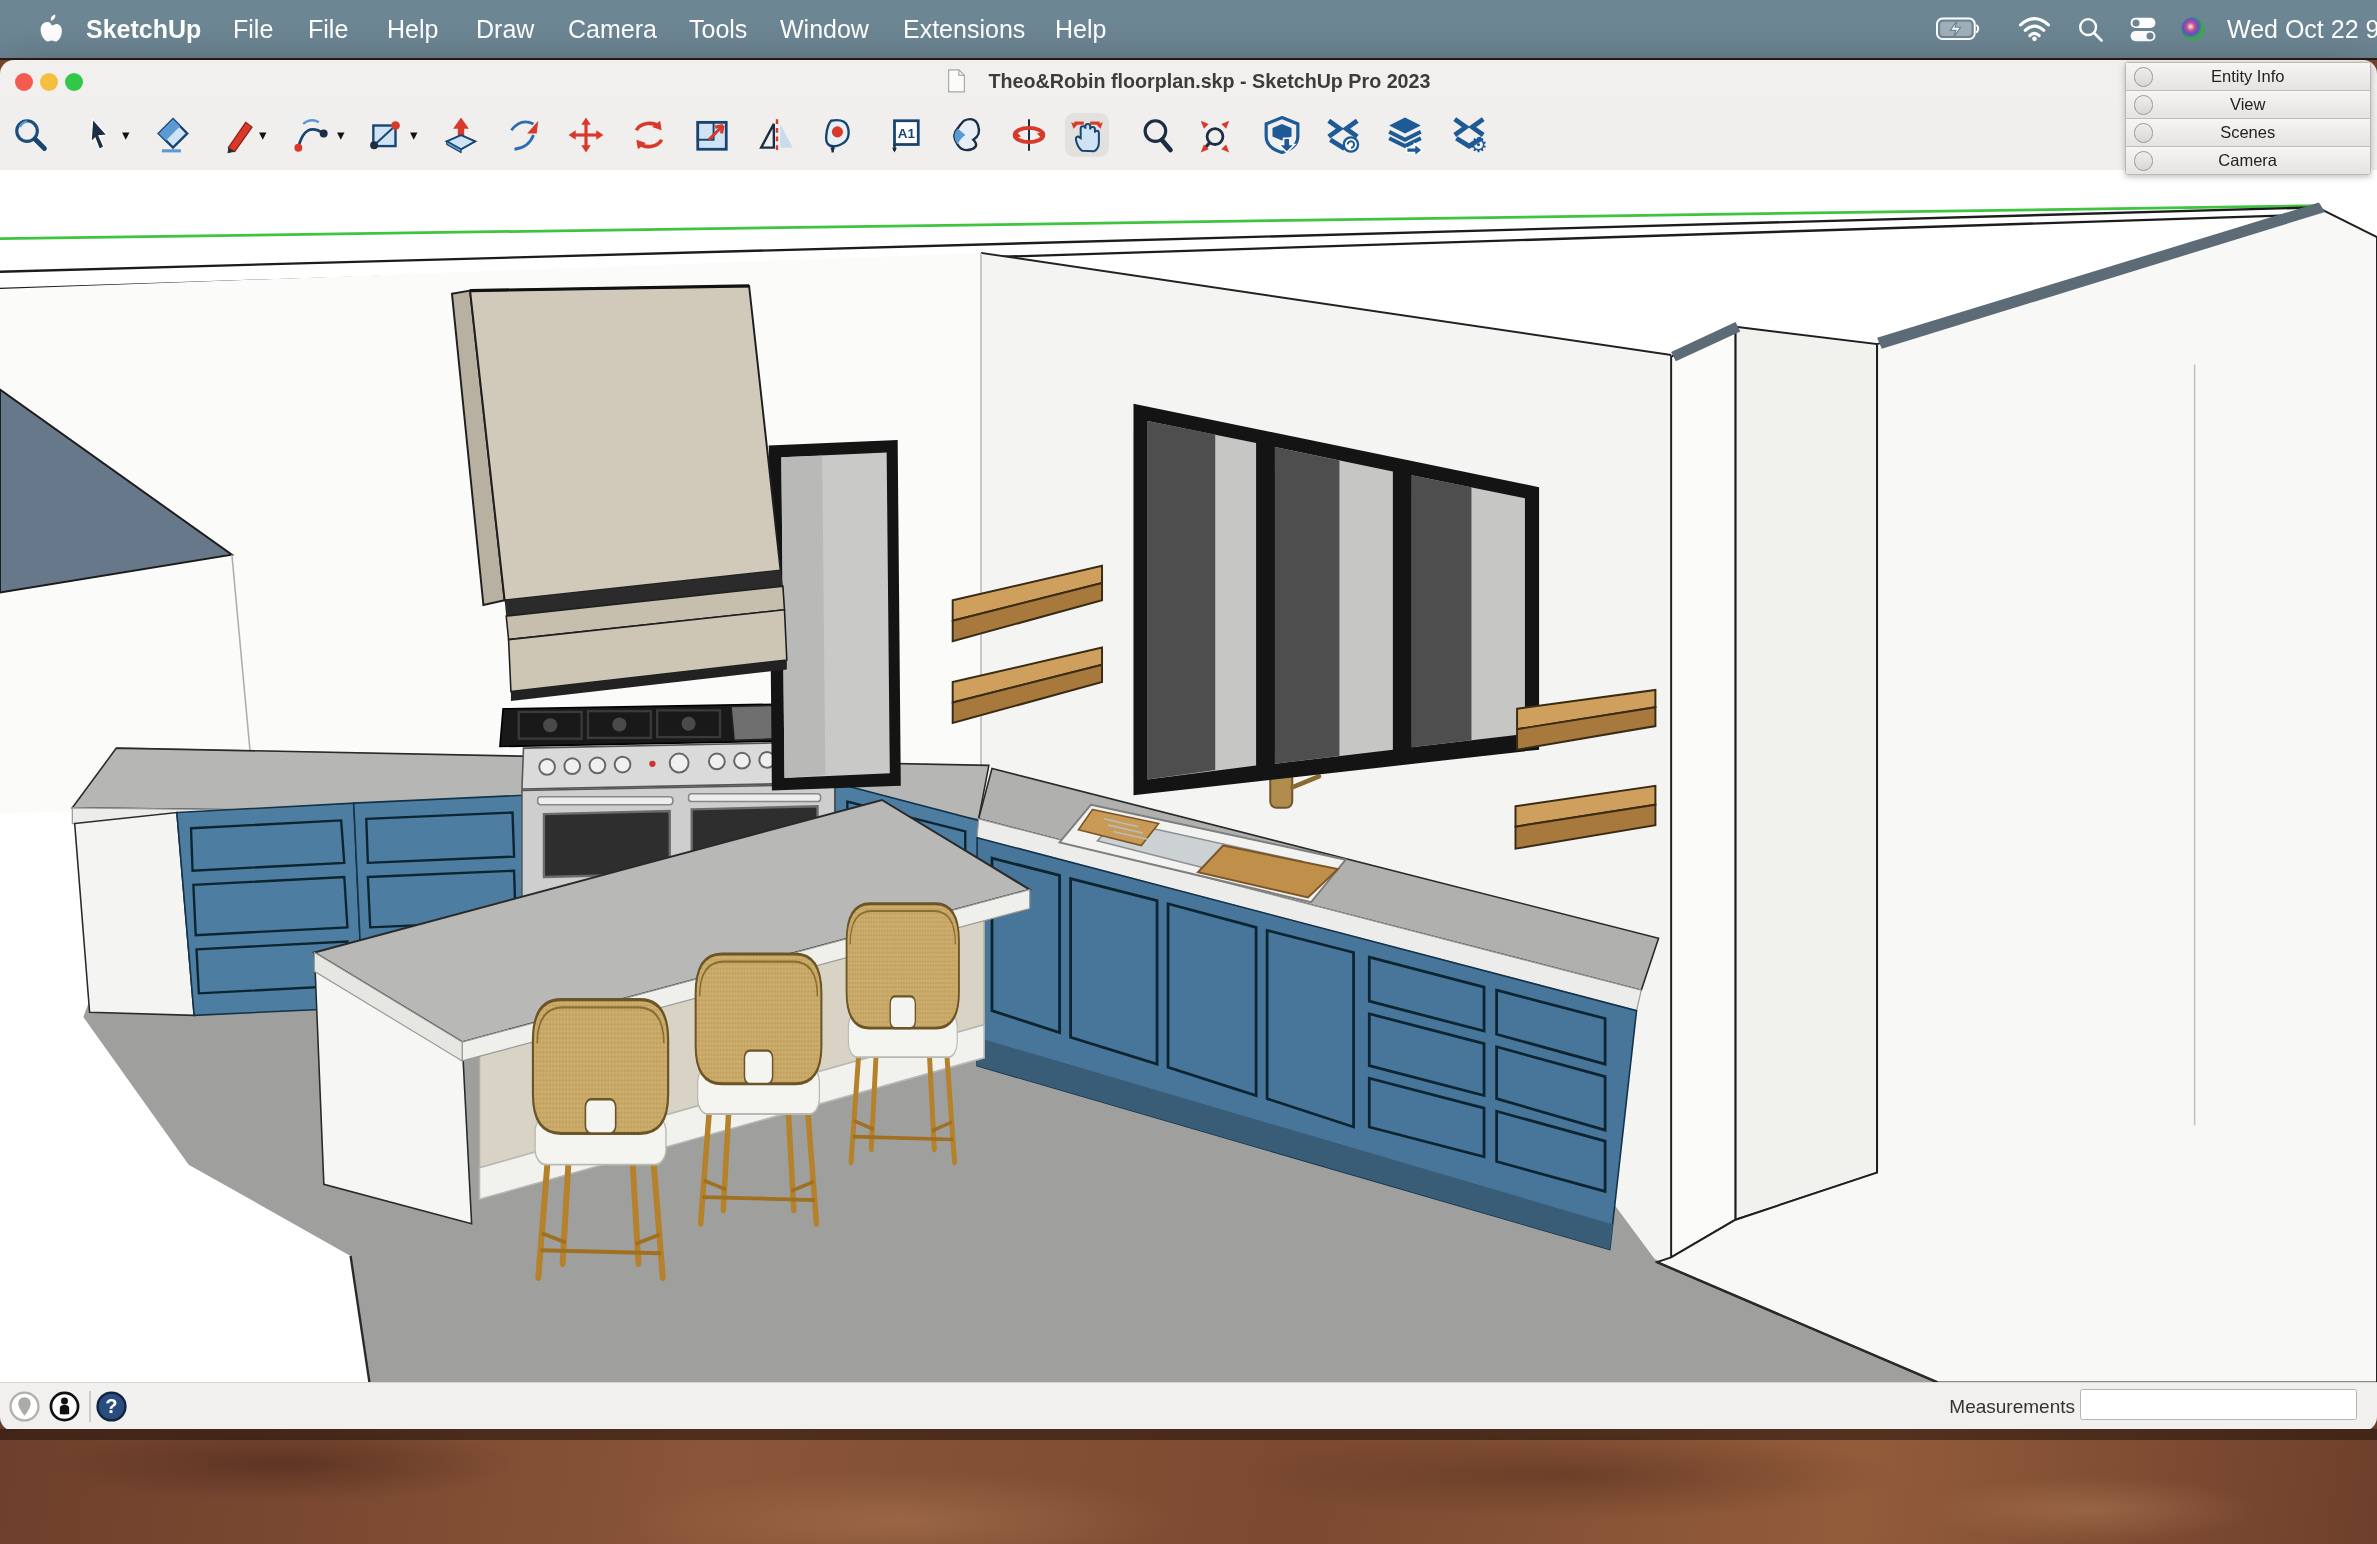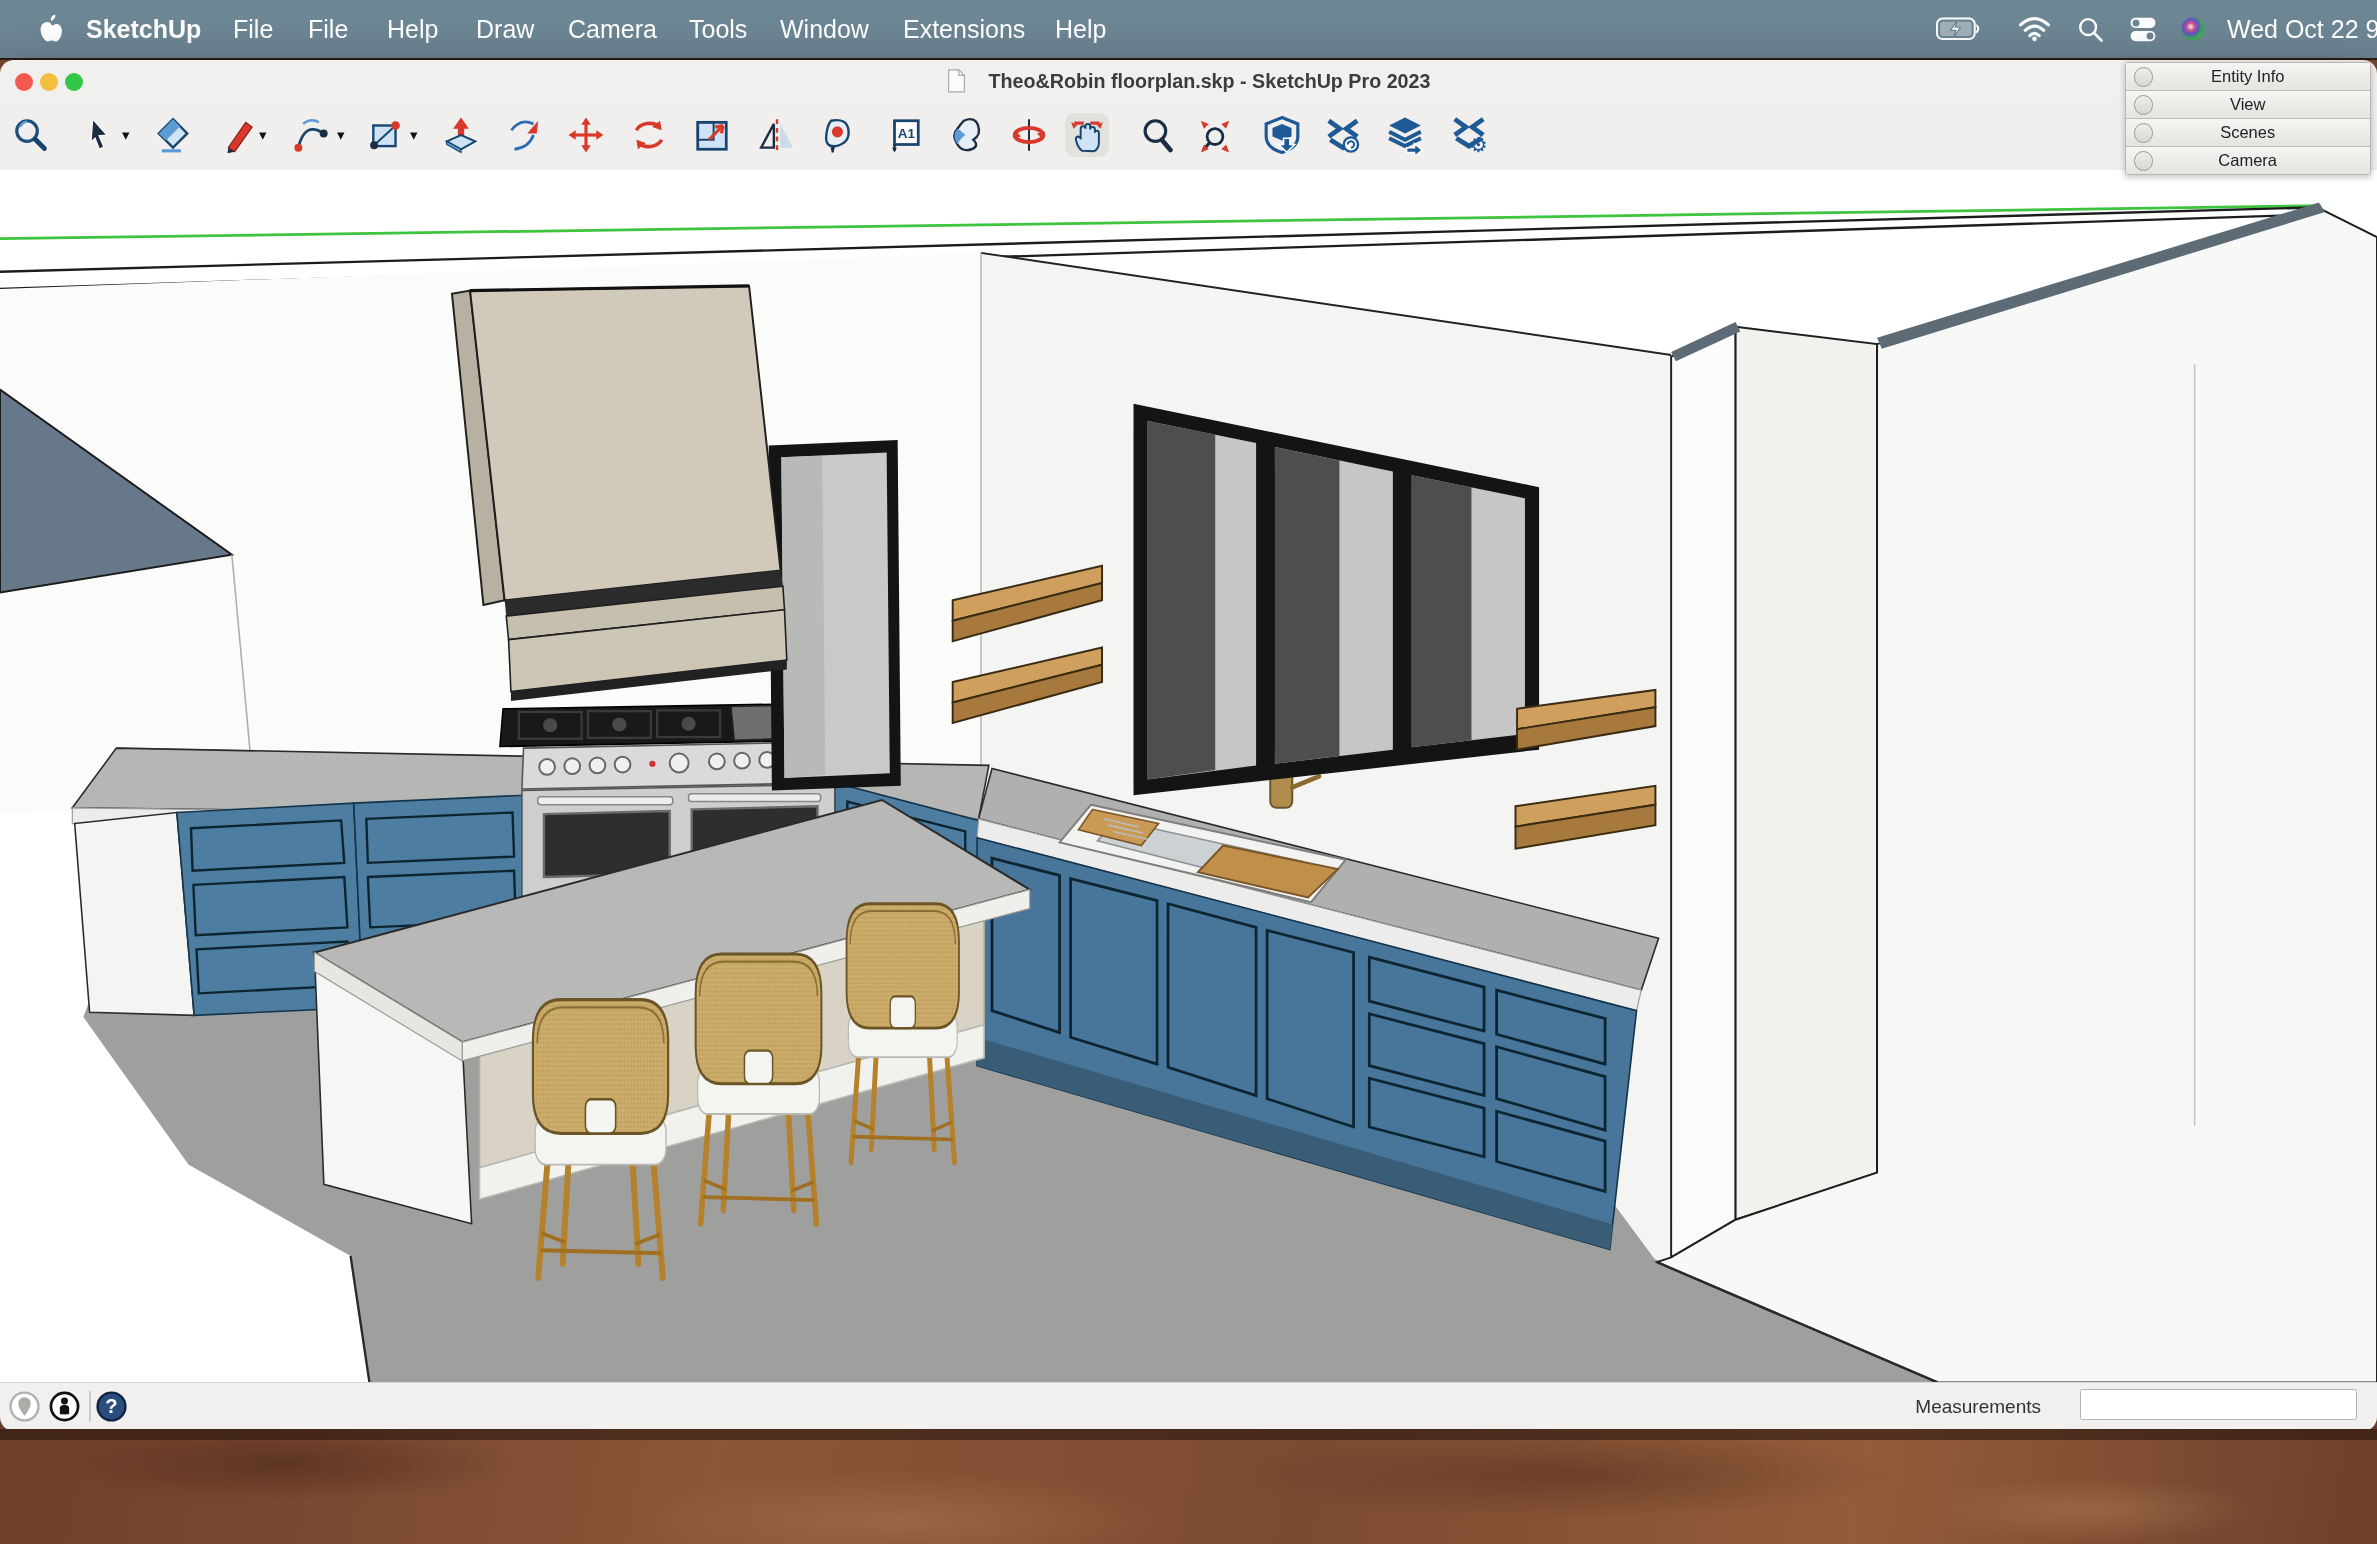--- a/index.html
+++ b/index.html
@@ -39,21 +39,21 @@
   .tray-dot{position:absolute;left:7.9px;top:4.7px;width:17.3px;height:17.3px;border-radius:50%;
             border:1.2px solid #9a9996;background:linear-gradient(180deg,#efeeec,#d8d7d4);}
   
   .viewport{position:absolute;left:0;top:110px;width:2377px;height:1212px;background:#ffffff;overflow:hidden;}
   .viewport svg{display:block;}
   
   .statusbar{position:absolute;left:0;top:1322px;width:100%;height:48px;background:#f1f0ee;border-radius:0 0 14px 14px;
              border-top:0.8px solid #d8d7d4;}
   .sb-ico{position:absolute;top:7.9px;width:31px;height:31px;}
   .sb-div{position:absolute;left:89px;top:7.9px;width:1.6px;height:31px;background:#ccc;}
-  .meas-label{position:absolute;right:336px;top:0;line-height:48px;font-size:19px;color:#333;text-align:right;}
+  .meas-label{position:absolute;right:302px;top:0;line-height:48px;font-size:19px;color:#333;text-align:right;}
   .meas-input{position:absolute;right:20.4px;top:6.3px;width:277px;height:31px;background:#fff;border:1.6px solid #b5b4b1;
               border-radius:2.4px;font-size:17.3px;padding:0 6.3px;box-sizing:border-box;color:#222;}
   
   .wallpaper{position:absolute;left:0;top:1429px;width:2377px;height:115px;
      background:
        radial-gradient(330px 55px at 12% 30%,rgba(60,30,20,.45),transparent 70%),
        radial-gradient(393px 71px at 38% 80%,rgba(190,140,100,.35),transparent 70%),
        radial-gradient(472px 63px at 66% 40%,rgba(70,35,22,.40),transparent 70%),
        radial-gradient(236px 47px at 88% 70%,rgba(200,150,110,.30),transparent 70%),
        linear-gradient(100deg,#6e3f2b 0%,#8a5538 30%,#7c4a31 55%,#935c3b 78%,#6e3f2b 100%);}

